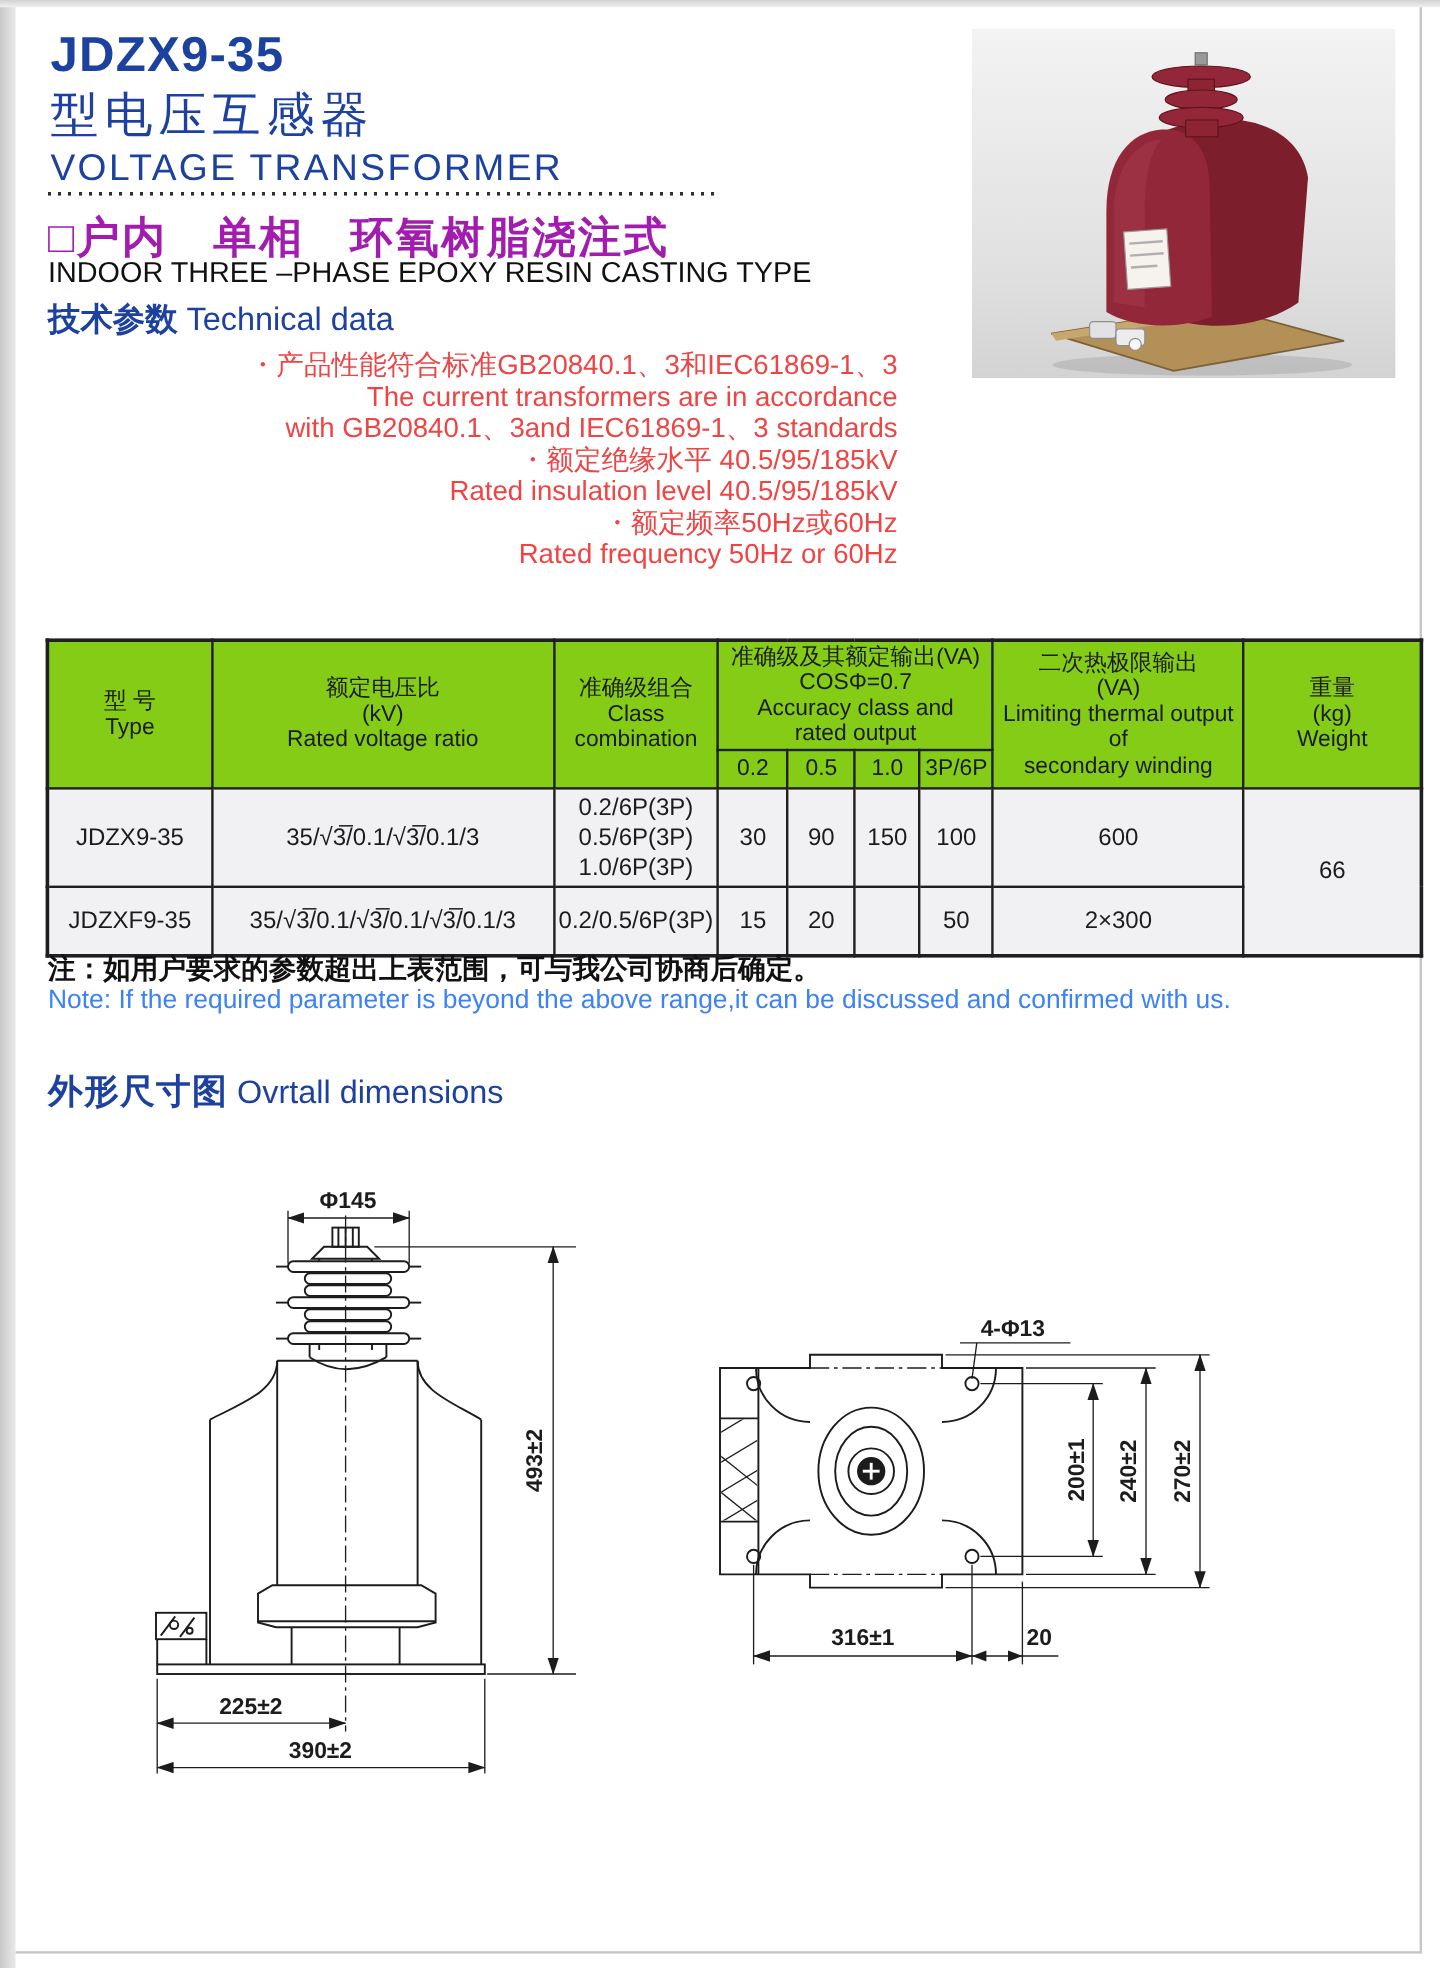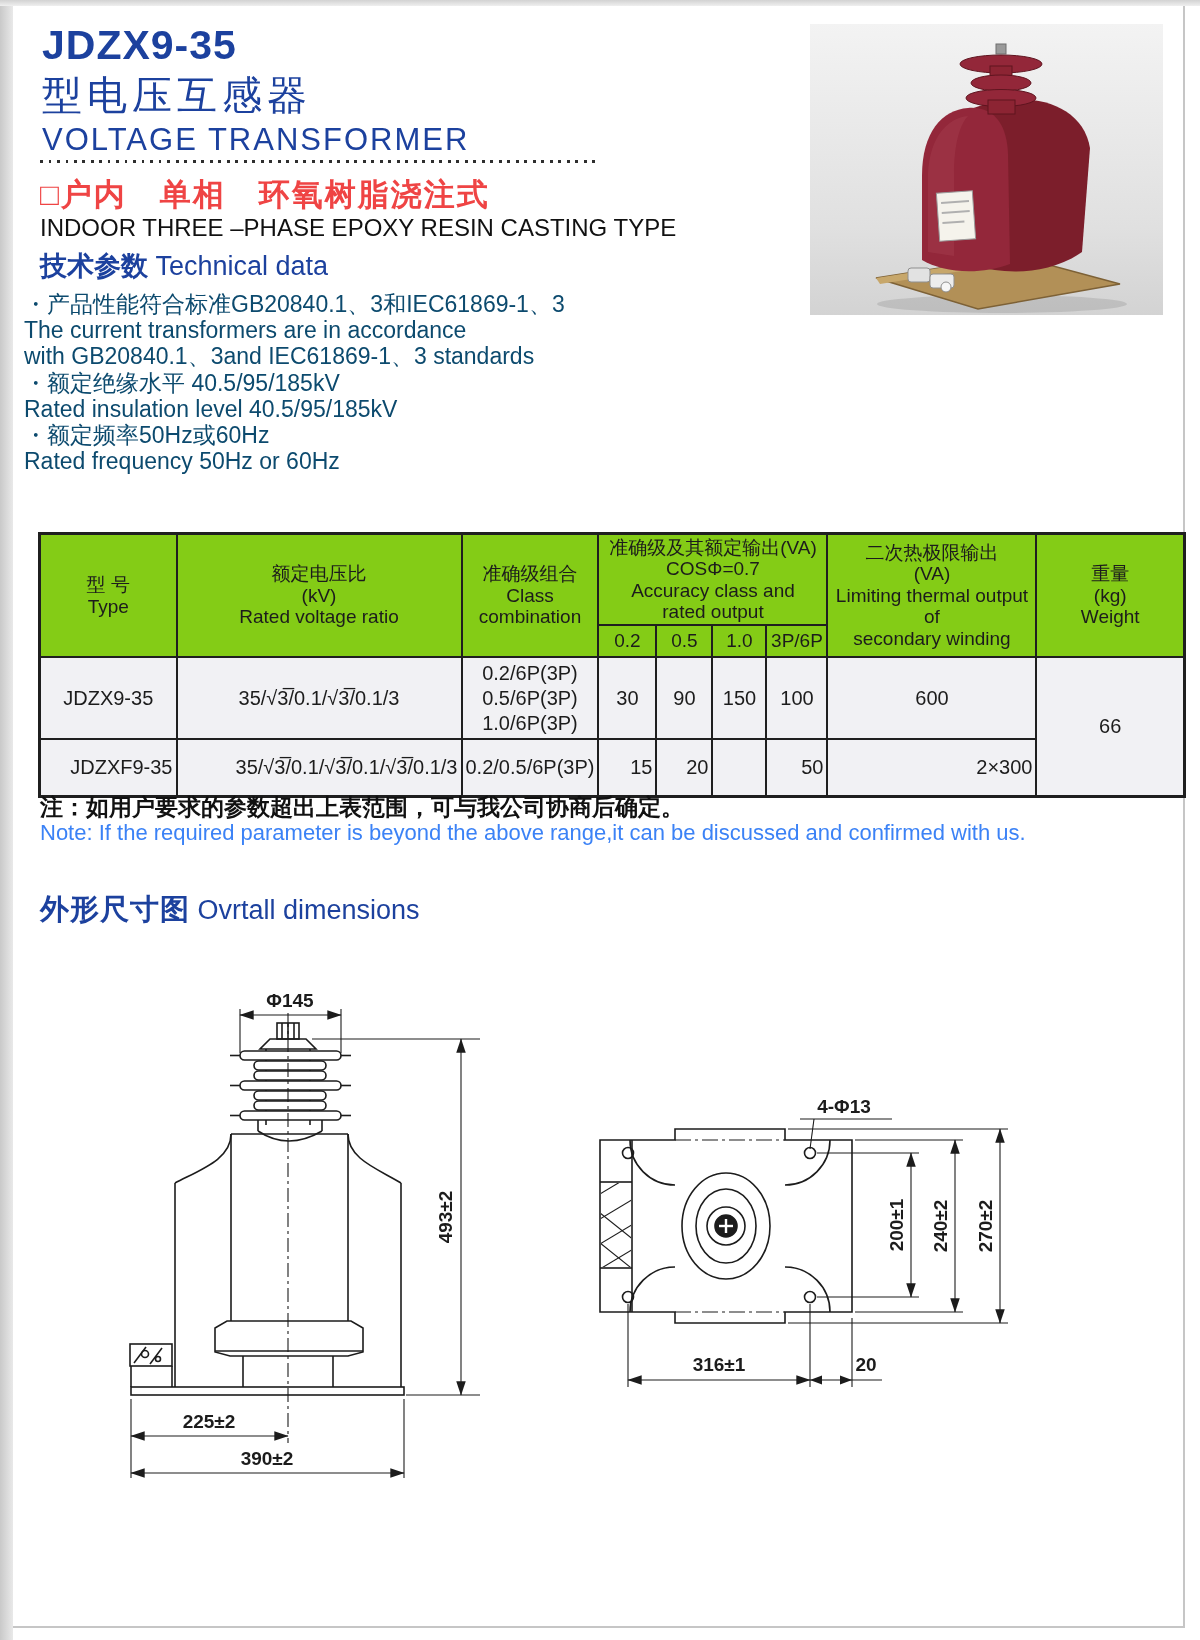--- a/index.html
+++ b/index.html
@@ -11,37 +11,37 @@
   .edge-top{left:0;top:0;width:1200px;height:6px;background:linear-gradient(180deg,#d2d2d2,#efefef);}
   .edge-right{left:1183px;top:6px;width:2px;height:1621px;background:#c6c6c6;}
   .edge-bottom{left:13px;top:1626px;width:1172px;height:2px;background:#c6c6c6;}
 
   .blue{color:#1c419e;}
   .h-model{left:42px;top:22px;font-size:41px;font-weight:bold;letter-spacing:1px;}
   .h-cn{left:42px;top:68px;font-size:40px;font-weight:normal;letter-spacing:5px;}
   .h-en{left:42px;top:122px;font-size:31px;letter-spacing:2px;}
   .dotted{left:40px;top:160px;width:558px;height:3px;
           background-image:repeating-linear-gradient(90deg,#2e2e2e 0 2.5px,transparent 2.5px 8.5px);}
-  .type-cn{left:40px;top:174px;font-size:31px;font-weight:bold;letter-spacing:2px;color:#ef4444;}
+  .type-cn{left:40px;top:174px;font-size:36px;font-weight:bold;letter-spacing:2px;color:#a21caf;}
   .type-en{left:40px;top:214px;font-size:24px;color:#111;}
   .tech{left:40px;top:248px;font-size:27px;}
   .tech .cn{font-weight:bold;}
-  .specs{left:24px;top:291px;font-size:23px;line-height:26.2px;color:#0c4a6e;width:700px;}
+  .specs{left:48px;top:291px;font-size:23px;line-height:26.2px;color:#ef4444;width:700px;text-align:right;}
 
   
   .spec-table{position:absolute;left:38px;top:532px;border-collapse:collapse;table-layout:fixed;
               font-size:19px;text-align:center;border:3px solid #1f1f1f;}
   .spec-table th,.spec-table td{border:2px solid #1f1f1f;padding:0 3px;vertical-align:middle;font-weight:normal;}
   .spec-table thead th{background:#84cc16;}
   .spec-table thead div{line-height:21.5px;}
   .spec-table tbody td{background:#f1f1f4;font-size:20px;}
   .h-main th{height:89px;}
   .h-sub th{height:30px;background:#ccd3e9;}
   .r1 td{height:80px;}
-  .r2 td{height:55px;text-align:right;}
+  .r2 td{height:55px;}
   .preline{white-space:pre-line;line-height:25px;}
 
   .note-cn{left:40px;top:792px;font-size:23px;font-weight:bold;color:#111;}
   .note-en{left:40px;top:820px;font-size:22px;color:#3b82f6;}
   .dims-heading{left:40px;top:890px;font-size:27px;}
   .dims-heading .cn{font-weight:bold;font-size:29px;letter-spacing:1px;}
 
   .photo-wrap{left:810px;top:24px;width:353px;height:291px;}
   svg{display:block;}
   .dw{position:absolute;}

